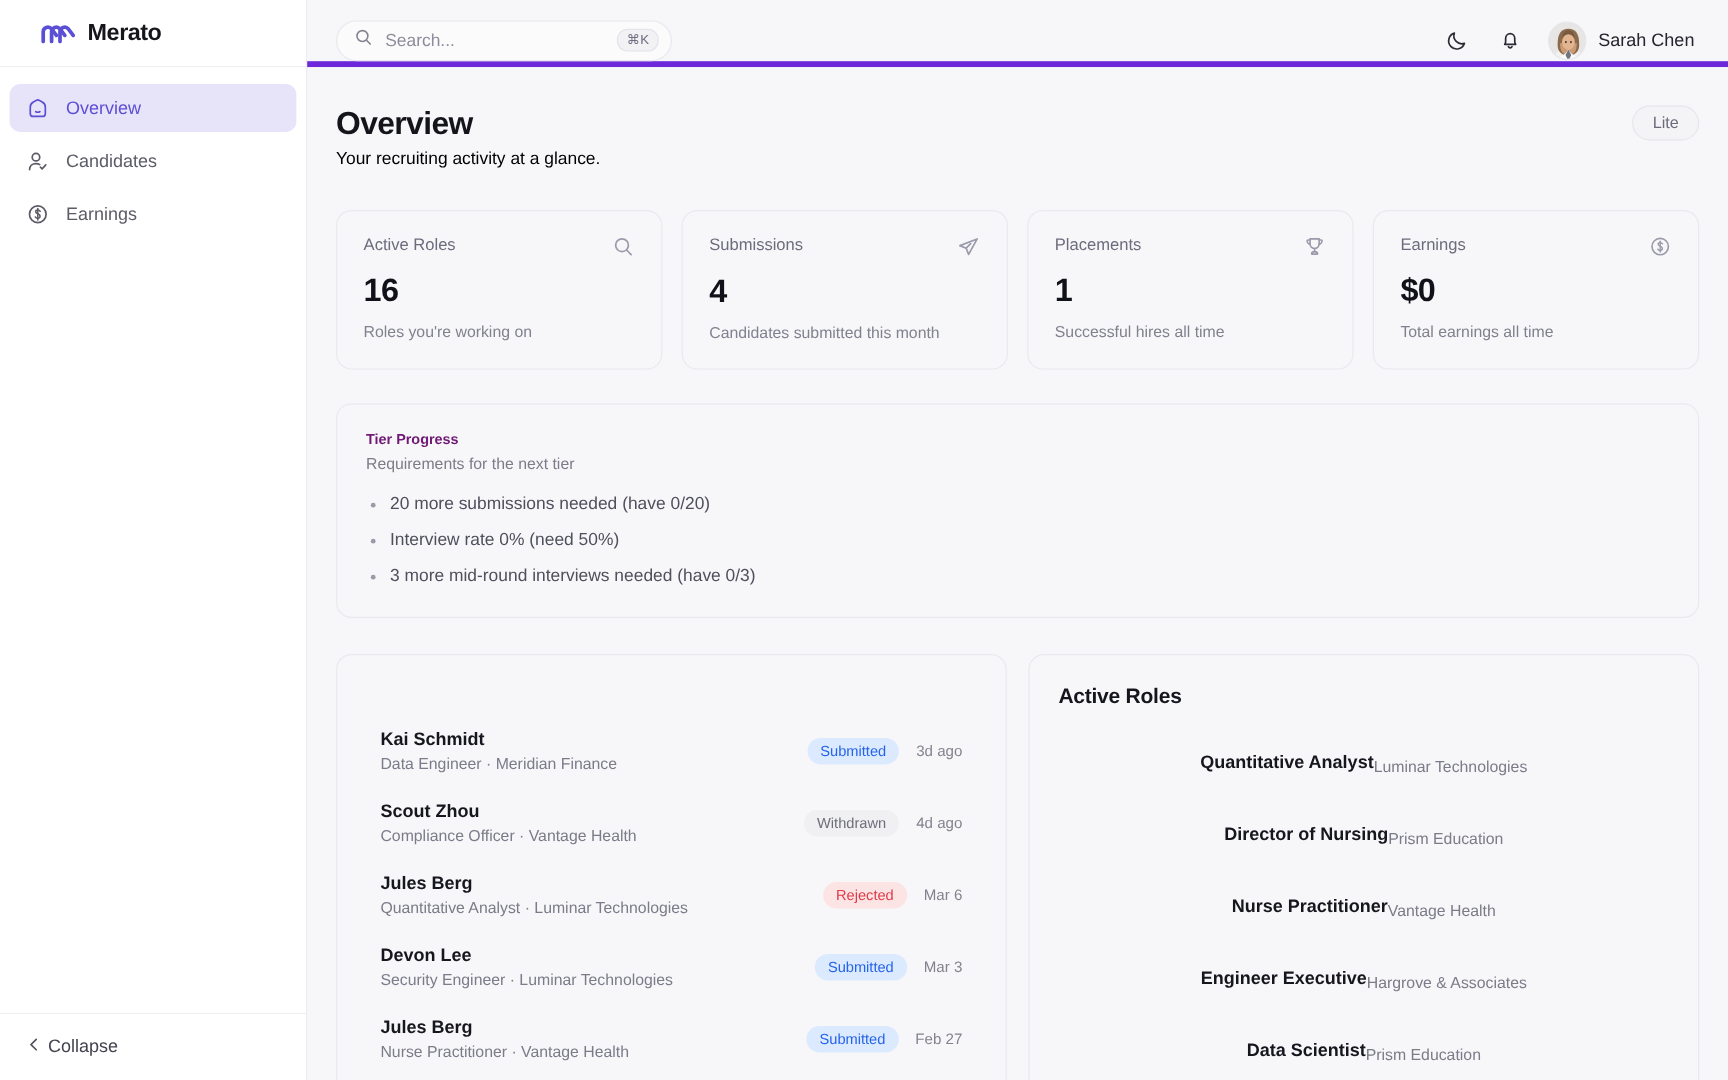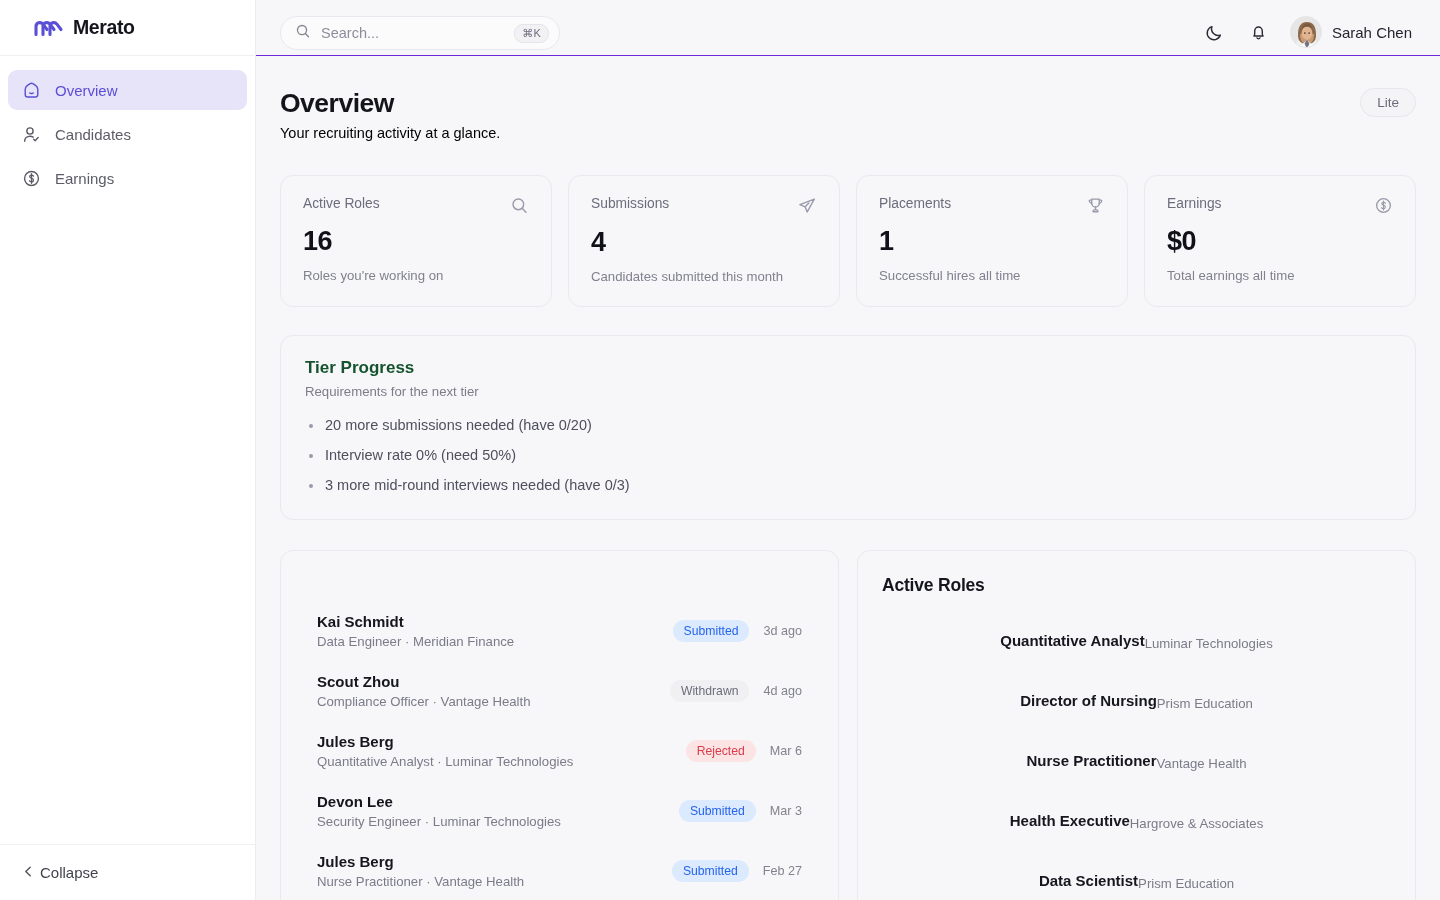--- a/index.html
+++ b/index.html
@@ -81,23 +81,23 @@
     font-family: inherit;
   }
 
   
   .main { flex: 1; height: 900px; display: flex; flex-direction: column; min-width: 0; }
 
   .topbar {
     height: 56px;
     flex: 0 0 56px;
     background: #f7f7f9;
-    border-bottom: 1px solid #6d28d9;
-    display: flex;
-    align-items: flex-start;
+    border-bottom: 5px solid #6d28d9;
+    display: flex;
+    align-items: center;
     padding: 16px 28px 0 0;
   }
   .search-wrap {
     margin-left: 0;
     width: 280px;
     height: 34px;
     background: #fbfbfc;
     border: 1px solid #e8e8ee;
     border-radius: 18px;
     display: flex;
@@ -191,21 +191,21 @@
   .stat-hint { font-size: 13.2px; color: #81818f; margin-top: 13px; }
 
   
   .panel {
     background: #f7f7f9;
     border: 1px solid #e9e9ef;
     border-radius: 13px;
     margin-top: 28px;
     padding: 22px 24px 26px 24px;
   }
-  .panel-title { font-size: 17px; font-weight: 700; color: #14532d; }
+  .panel-title { font-size: 12px; font-weight: 700; color: #701a75; }
   .panel-sub { font-size: 13.2px; color: #7c7c8b; margin-top: 6px; }
   .req-list { list-style: none; margin-top: 18px; }
   .req-item {
     font-size: 14.5px; color: #4f4f5e;
     position: relative; padding-left: 20px; margin-bottom: 14px;
   }
   .req-item:last-child { margin-bottom: 0; }
   .req-item::before {
     content: "";
     position: absolute; left: 4px; top: 7px;
@@ -534,21 +534,21 @@
               <div class="role-name">Director of Nursing</div>
               <div class="role-co">Prism Education</div>
             </div>
 
             <div class="role-row">
               <div class="role-name">Nurse Practitioner</div>
               <div class="role-co">Vantage Health</div>
             </div>
 
             <div class="role-row">
-              <div class="role-name">Health Executive</div>
+              <div class="role-name">Engineer Executive</div>
               <div class="role-co">Hargrove &amp; Associates</div>
             </div>
 
             <div class="role-row">
               <div class="role-name">Data Scientist</div>
               <div class="role-co">Prism Education</div>
             </div>
 
           </div>
         </section>

